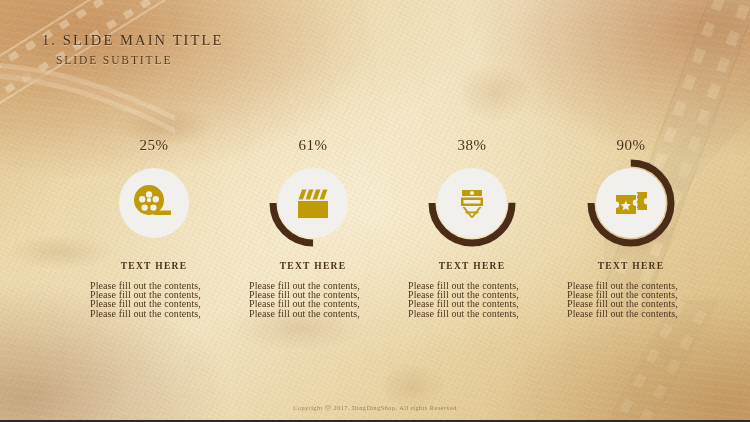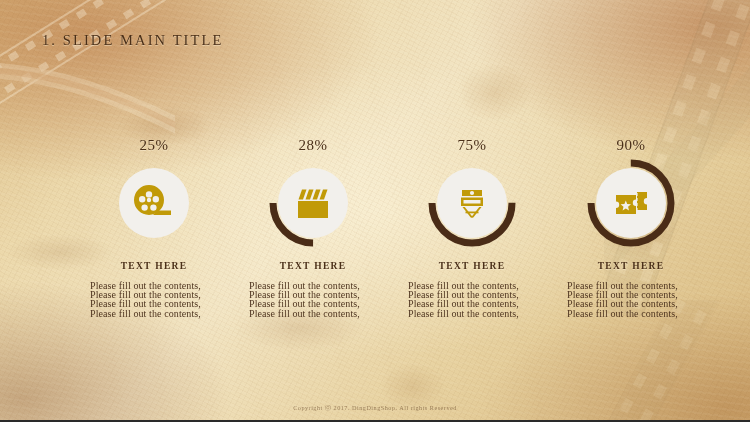--- a/index.html
+++ b/index.html
@@ -248,20 +248,21 @@
         <rect x="45" y="176" width="9" height="13"></rect>
           <rect x="68" y="176" width="9" height="13"></rect>
         <rect x="45" y="204" width="9" height="13"></rect>
           <rect x="68" y="204" width="9" height="13"></rect>
       </g>
     </g>
   </svg>
 
   <div id="header">
     <div id="main-title">1.  SLIDE MAIN TITLE</div>
+    <div id="subtitle">SLIDE SUBTITLE</div>
   </div>
 
   <div id="columns">
 
     <div class="col">
       <div class="pct">25%</div>
       <div class="donut">
         <svg viewBox="0 0 92 92">
           <circle cx="46" cy="46" r="35" fill="#f2f0ec"></circle>
           <circle cx="46" cy="46" r="40" fill="none" stroke="#4a2c17" stroke-width="7" stroke-dasharray="62.8 251.2" stroke-dashoffset="62.8" transform="scale(-1,1) translate(-92,0)"></circle>
@@ -278,21 +279,21 @@
       <div class="col-title">TEXT HERE</div>
       <div class="col-body">
         <div class="line">Please fill out the contents,</div>
         <div class="line">Please fill out the contents,</div>
         <div class="line">Please fill out the contents,</div>
         <div class="line">Please fill out the contents,</div>
       </div>
     </div>
 
     <div class="col">
-      <div class="pct">28%</div>
+      <div class="pct">61%</div>
       <div class="donut">
         <svg viewBox="0 0 92 92">
           <circle cx="46" cy="46" r="35" fill="#f2f0ec"></circle>
           <circle cx="46" cy="46" r="40" fill="none" stroke="#4a2c17" stroke-width="7" stroke-dasharray="125.6 251.2" stroke-dashoffset="62.8" transform="scale(-1,1) translate(-92,0)"></circle>
         </svg>
         <div class="icon-holder">
           <svg viewBox="0 0 48 48">
             <g fill="#c19a08">
               <path d="M9 22 L39 22 L39 39 L9 39 z"></path>
               <path d="M9.5 20.5 L13 10.5 L17.5 10.5 L14 20.5 z"></path>
@@ -306,21 +307,21 @@
       <div class="col-title">TEXT HERE</div>
       <div class="col-body">
         <div class="line">Please fill out the contents,</div>
         <div class="line">Please fill out the contents,</div>
         <div class="line">Please fill out the contents,</div>
         <div class="line">Please fill out the contents,</div>
       </div>
     </div>
 
     <div class="col">
-      <div class="pct">75%</div>
+      <div class="pct">38%</div>
       <div class="donut">
         <svg viewBox="0 0 92 92">
           <circle cx="46" cy="46" r="35" fill="#f2f0ec"></circle>
           <circle cx="46" cy="46" r="40" fill="none" stroke="#4a2c17" stroke-width="7" stroke-dasharray="188.4 251.2" stroke-dashoffset="62.8" transform="scale(-1,1) translate(-92,0)"></circle>
         </svg>
         <div class="icon-holder">
           <svg viewBox="0 0 48 48">
             <g fill="#c19a08">
               <path d="M14 11 L34 11 L34 17 L14 17 z"></path>
               <path d="M13 18.5 L35 18.5 L35 27 L13 27 z M15.5 21 L32.5 21 L32.5 24.5 L15.5 24.5 z" fill-rule="evenodd"></path>

